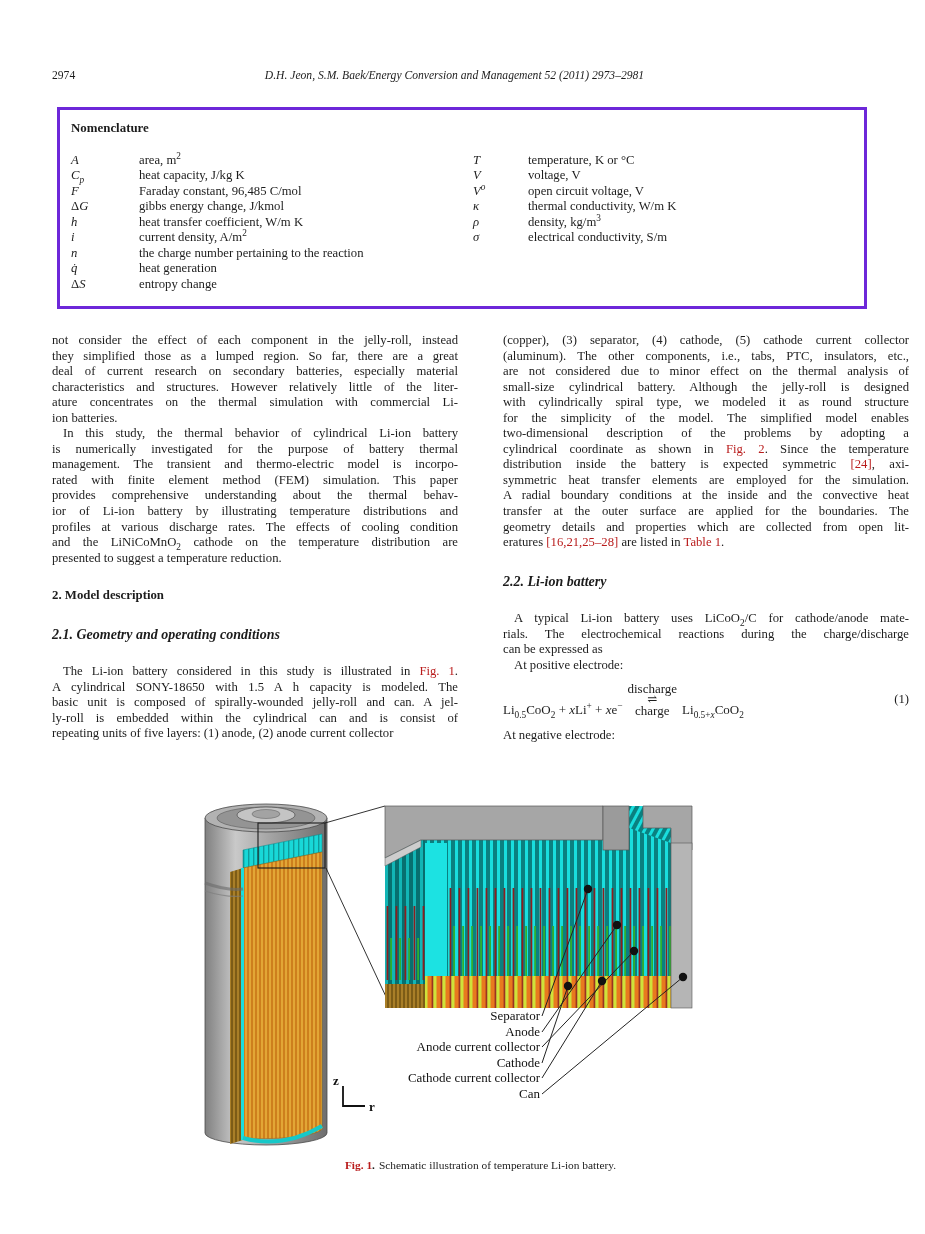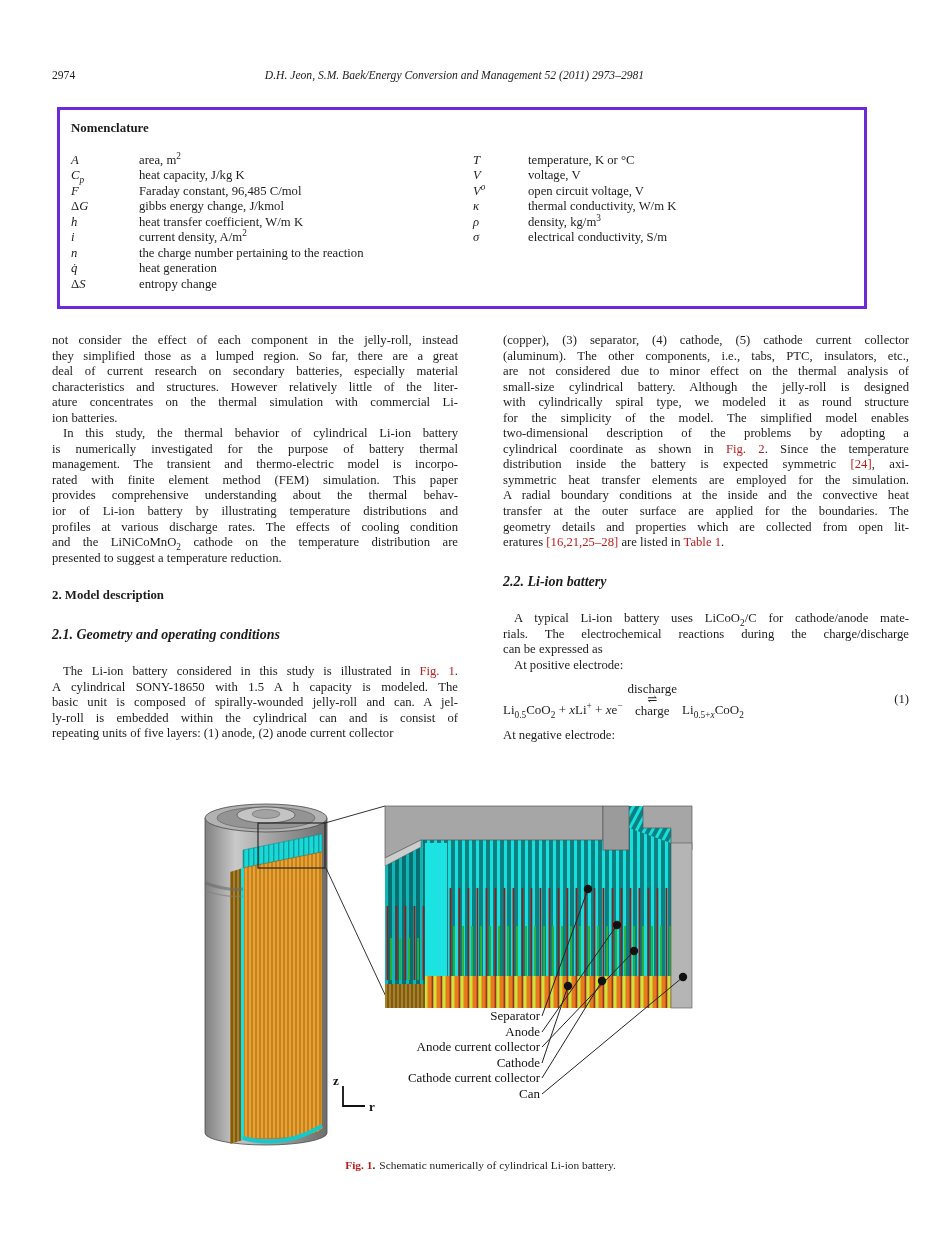--- a/index.html
+++ b/index.html
@@ -307,16 +307,16 @@
 
       <g>
         <path d="M158,298 L158,318 L180,318" stroke="#111111" stroke-width="1.8" fill="none"></path>
         <text x="148" y="297" font-size="13" font-weight="bold" fill="#111111">z</text>
         <text x="184" y="323" font-size="13" font-weight="bold" fill="#111111">r</text>
       </g>
     </svg>
   </div>
 
   <div class="fig-caption">
-    <b><span class="link">Fig. 1</span>.</b><span>Schematic numerically of cylindrical Li-ion battery.</span>
+    <b><span class="link">Fig. 1</span>.</b><span>Schematic illustration of temperature Li-ion battery.</span>
   </div>
 
 </div>
 
 </body></html>

